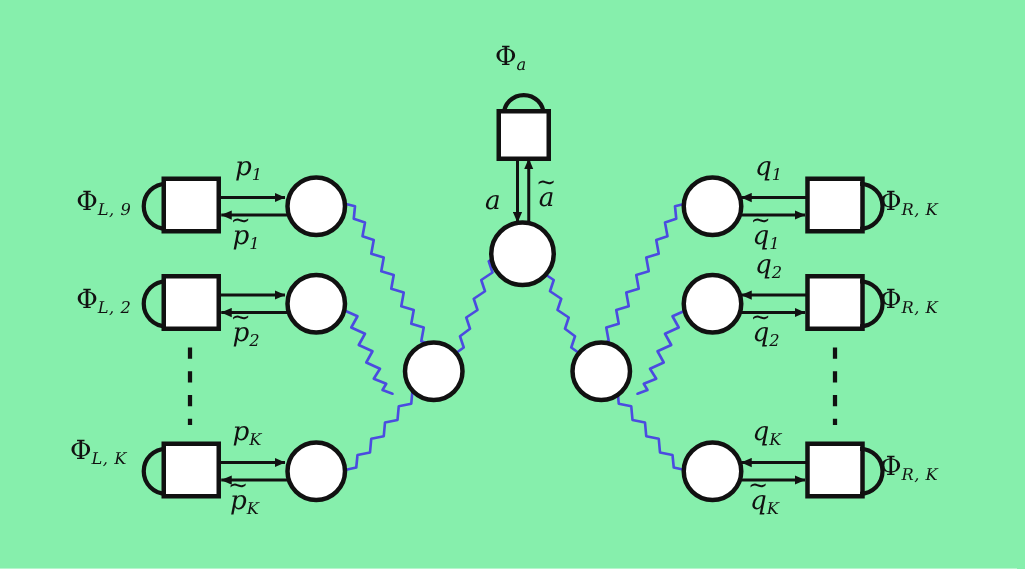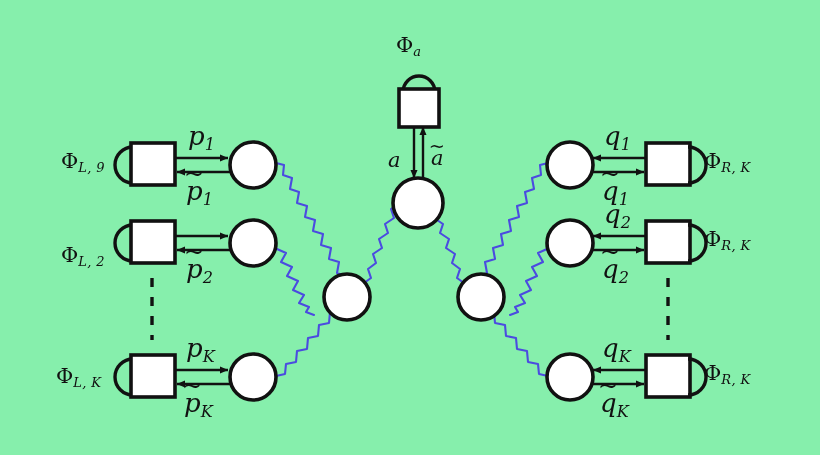--- a/index.html
+++ b/index.html
@@ -35,21 +35,21 @@
   .lbl sub {
     font-size: 0.62em;
     font-style: italic;
     vertical-align: baseline;
     position: relative;
     top: 0.30em;
     letter-spacing: 0.4px;
   }
   .phi-lbl { font-size: 21px; }
   .phi-lbl .up { font-style: normal; }
-  .mom-lbl { font-size: 26px; font-style: italic; }
+  .mom-lbl { font-size: 21px; font-style: italic; }
   .amp-lbl { font-size: 21px; font-style: italic; }
   .tilde-wrap {
     position: relative;
     display: inline-block;
   }
   .tilde-wrap > .tmark {
     position: absolute;
     left: 50%;
     top: -0.62em;
     transform: translateX(-52%);
@@ -167,31 +167,31 @@
   <div class="lbl phi-lbl" style="left:61px; top:151px;">
     <span class="up">Φ</span><sub>L, 9</sub>
   </div>
   <div class="lbl mom-lbl" style="left:188px; top:123px;">
     <span>p</span><sub>1</sub>
   </div>
   <div class="lbl mom-lbl" style="left:186px; top:178px;">
     <span class="tilde-wrap"><span class="tmark">~</span><span>p</span></span><sub>1</sub>
   </div>
 
-  <div class="lbl phi-lbl" style="left:61px; top:229px;margin-top:16px;">
+  <div class="lbl phi-lbl" style="left:61px; top:229px;">
     <span class="up">Φ</span><sub>L, 2</sub>
   </div>
   <div class="lbl mom-lbl" style="left:188px; top:201px;">
     <span></span><sub></sub>
   </div>
   <div class="lbl mom-lbl" style="left:186px; top:256px;">
     <span class="tilde-wrap"><span class="tmark">~</span><span>p</span></span><sub>2</sub>
   </div>
 
-  <div class="lbl phi-lbl" style="left:56px; top:366px;">
+  <div class="lbl phi-lbl" style="left:56px; top:350px;">
     <span class="up">Φ</span><sub>L, K</sub>
   </div>
   <div class="lbl mom-lbl" style="left:186px; top:335px;">
     <span>p</span><sub>K</sub>
   </div>
   <div class="lbl mom-lbl" style="left:184px; top:390px;">
     <span class="tilde-wrap"><span class="tmark">~</span><span>p</span></span><sub>K</sub>
   </div>
 
   <div class="lbl phi-lbl" style="left:704px; top:151px;">

